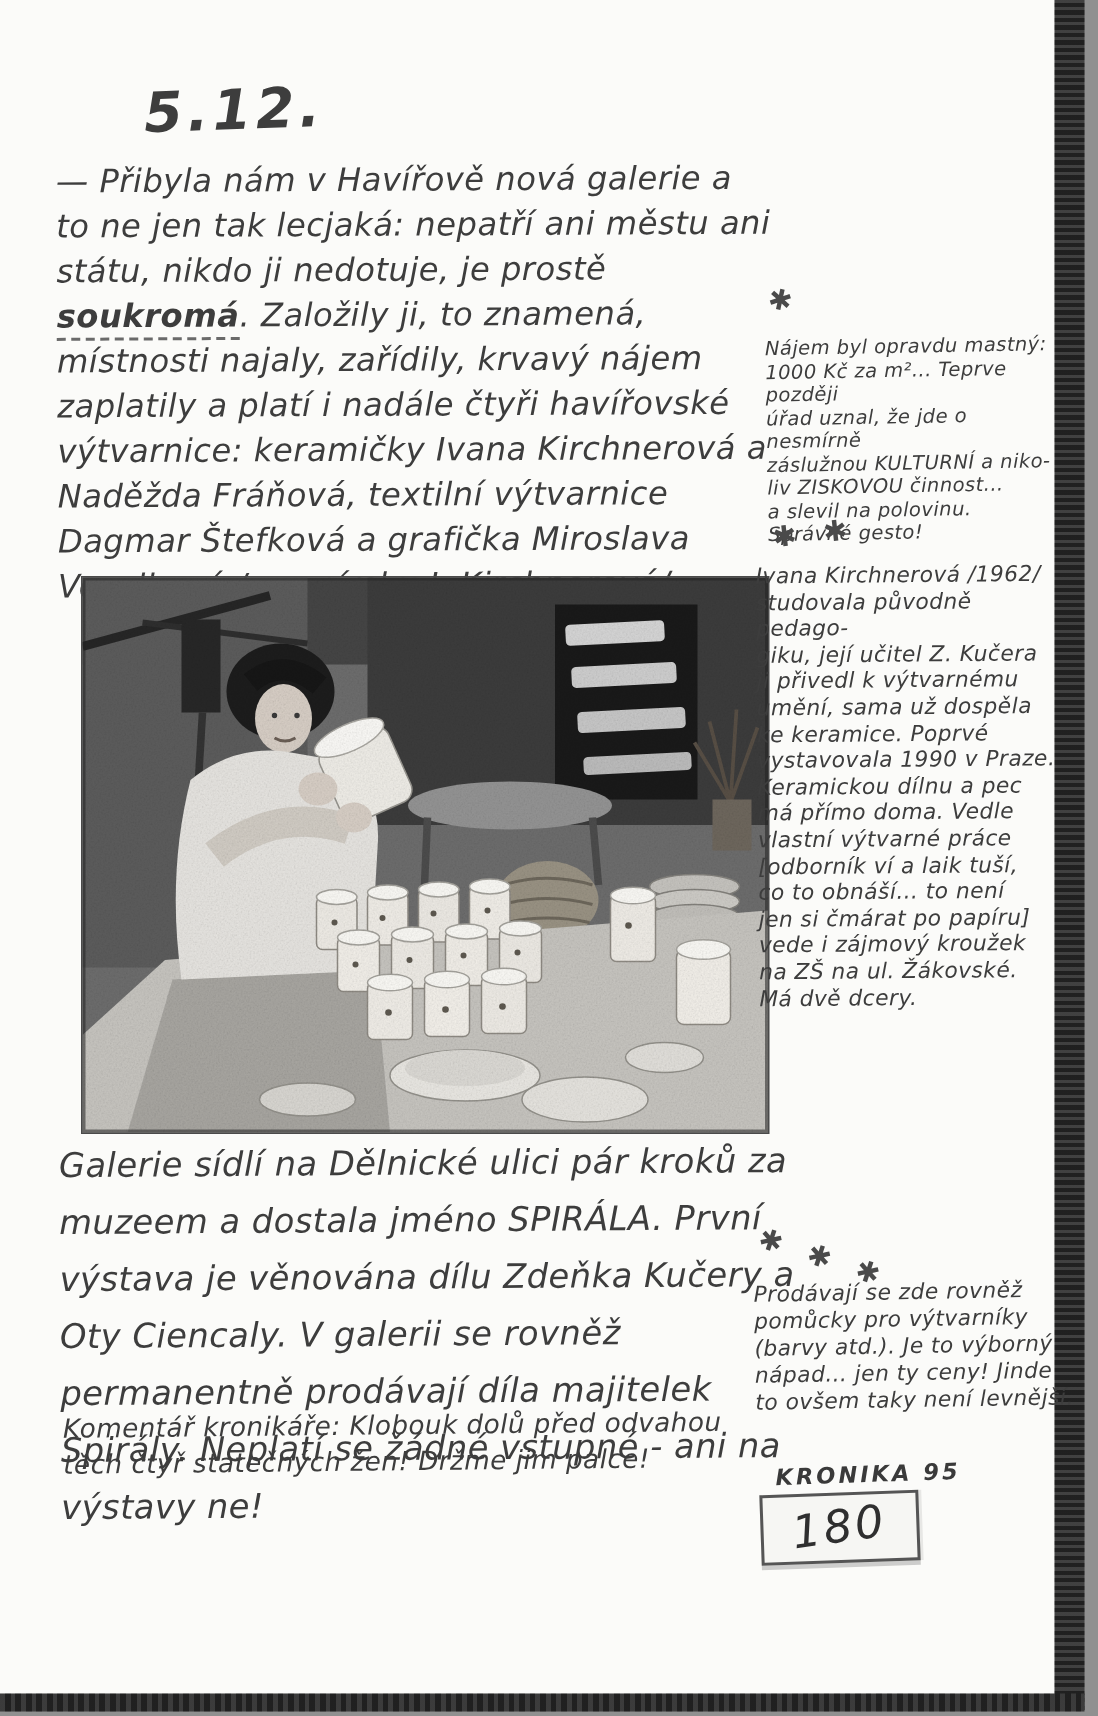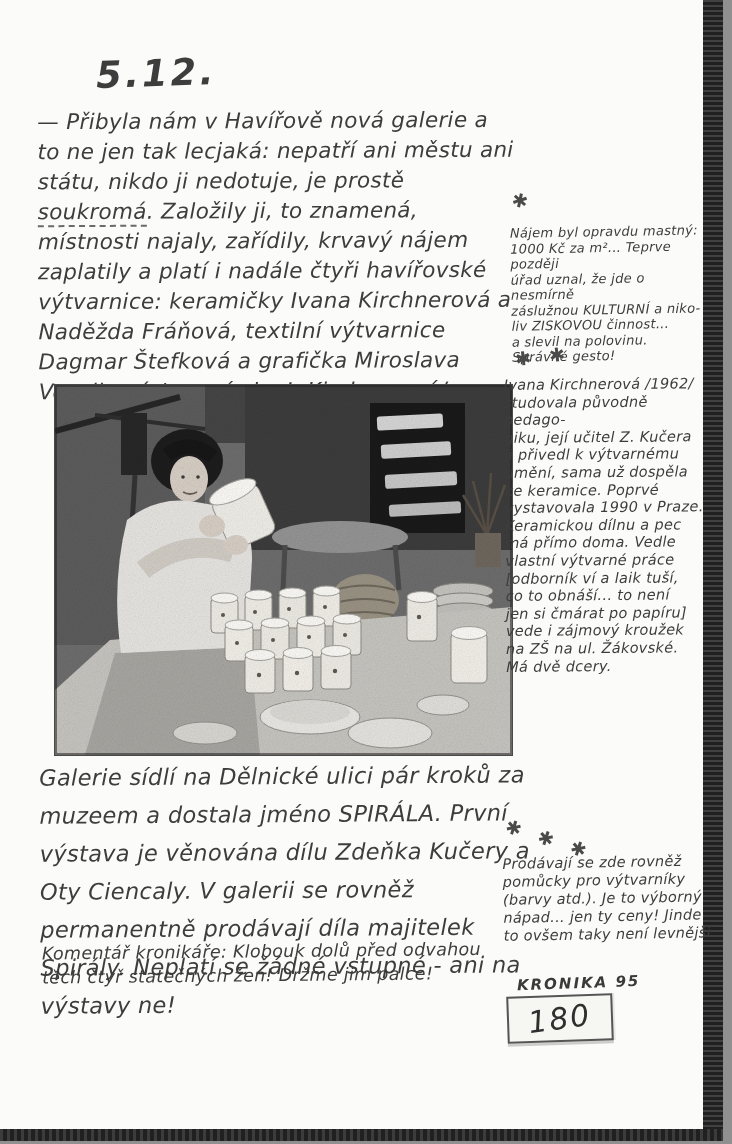--- a/index.html
+++ b/index.html
@@ -28,21 +28,21 @@
   .heading {
     position:absolute; left:96px; top:52px;
     font-size:37px; font-weight:bold; transform:rotate(-2deg);
     letter-spacing:3px;
   }
 
   .p1 {
     position:absolute; left:38px; top:106px; width:480px;
     font-size:21.5px; line-height:30px; transform:rotate(-0.3deg);
   }
-  .p1 .und { border-bottom:2px dashed #6a6a6a; padding-bottom:1px; }
+  .p1 .und { border-bottom:2px dashed #6a6a6a; padding-bottom:1px;font-weight:bold; }
 
   .photo-wrap {
     position:absolute; left:55px; top:385px; width:457px; height:370px;
     outline:1px solid #4a4a4a; background:#666;
   }
   .photo-wrap svg { display:block; width:100%; height:100%; }
 
   .p2 {
     position:absolute; left:40px; top:757px; width:492px;
     font-size:22.5px; line-height:38px; transform:rotate(-0.4deg);

